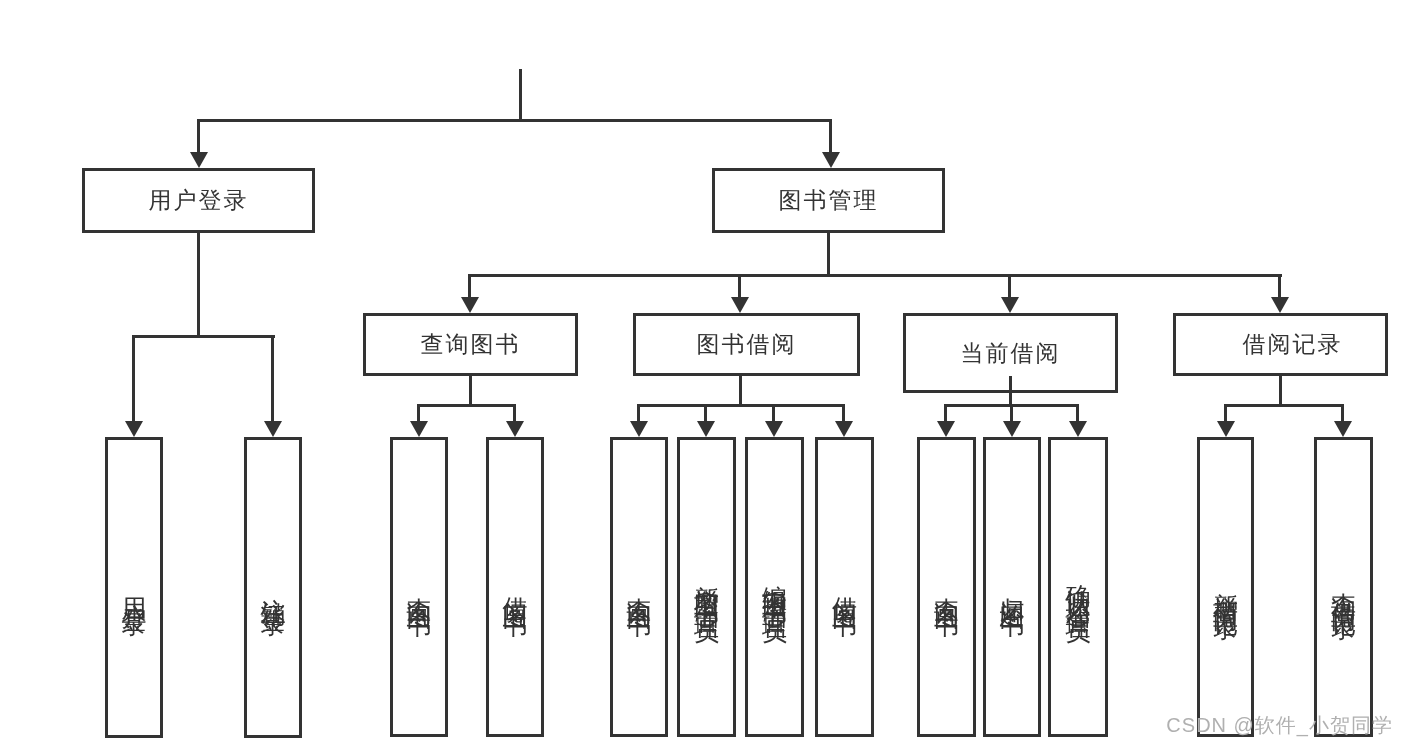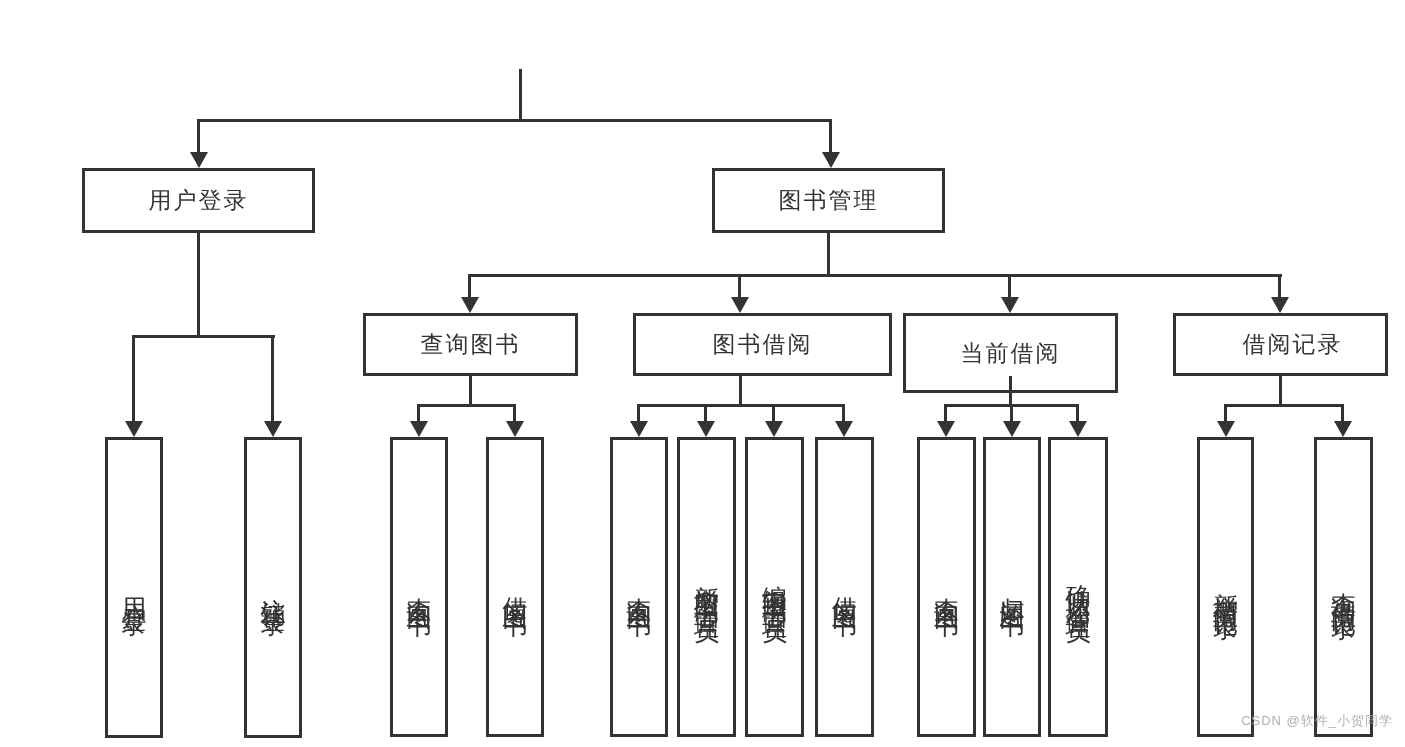--- a/index.html
+++ b/index.html
@@ -24,21 +24,21 @@
   .hline { position:absolute; height:3px; background:#333333; }
   .arr { position:absolute; width:3px; background:#333333; }
   .arr::after {
     content:""; position:absolute; top:100%; left:50%; transform:translateX(-50%);
     width:0; height:0;
     border-left:9px solid transparent; border-right:9px solid transparent;
     border-top:16px solid #333333;
   }
   .watermark {
     position:absolute; top:712px; right:12px;
-    font-size:13px; letter-spacing:1px; color:#b0b0b0; white-space:nowrap;
+    font-size:20px; letter-spacing:1px; color:#b0b0b0; white-space:nowrap;
   }
 </style>
 </head>
 <body>
 
 <div class="canvas">
 
 
   <div class="vline" style="left:519px; top:69px; height:50px;"></div>
   <div class="hline" style="left:197px; top:119px; width:635px;"></div>
@@ -67,21 +67,21 @@
   <div class="vline" style="left:827px; top:233px; height:44px;"></div>
   <div class="hline" style="left:468px; top:274px; width:814px;"></div>
   <div class="arr" style="left:468px; top:277px; height:20px;"></div>
   <div class="arr" style="left:738px; top:277px; height:20px;"></div>
   <div class="arr" style="left:1008px; top:277px; height:20px;"></div>
   <div class="arr" style="left:1278px; top:277px; height:20px;"></div>
 
   <div class="hbox" style="left:363px; top:313px; width:215px; height:63px;">
     <span>查询图书</span>
   </div>
-  <div class="hbox" style="left:633px; top:313px; width:259px; height:63px;">
+  <div class="hbox" style="left:633px; top:313px; width:227px; height:63px;">
     <span>图书借阅</span>
   </div>
   <div class="hbox" style="left:903px; top:313px; width:215px; height:80px;">
     <span>当前借阅</span>
   </div>
   <div class="hbox" style="left:1173px; top:313px; width:215px; height:63px;padding-left:24px;">
     <span>借阅记录</span>
   </div>
 
   <div class="vline" style="left:469px; top:376px; height:31px;"></div>

